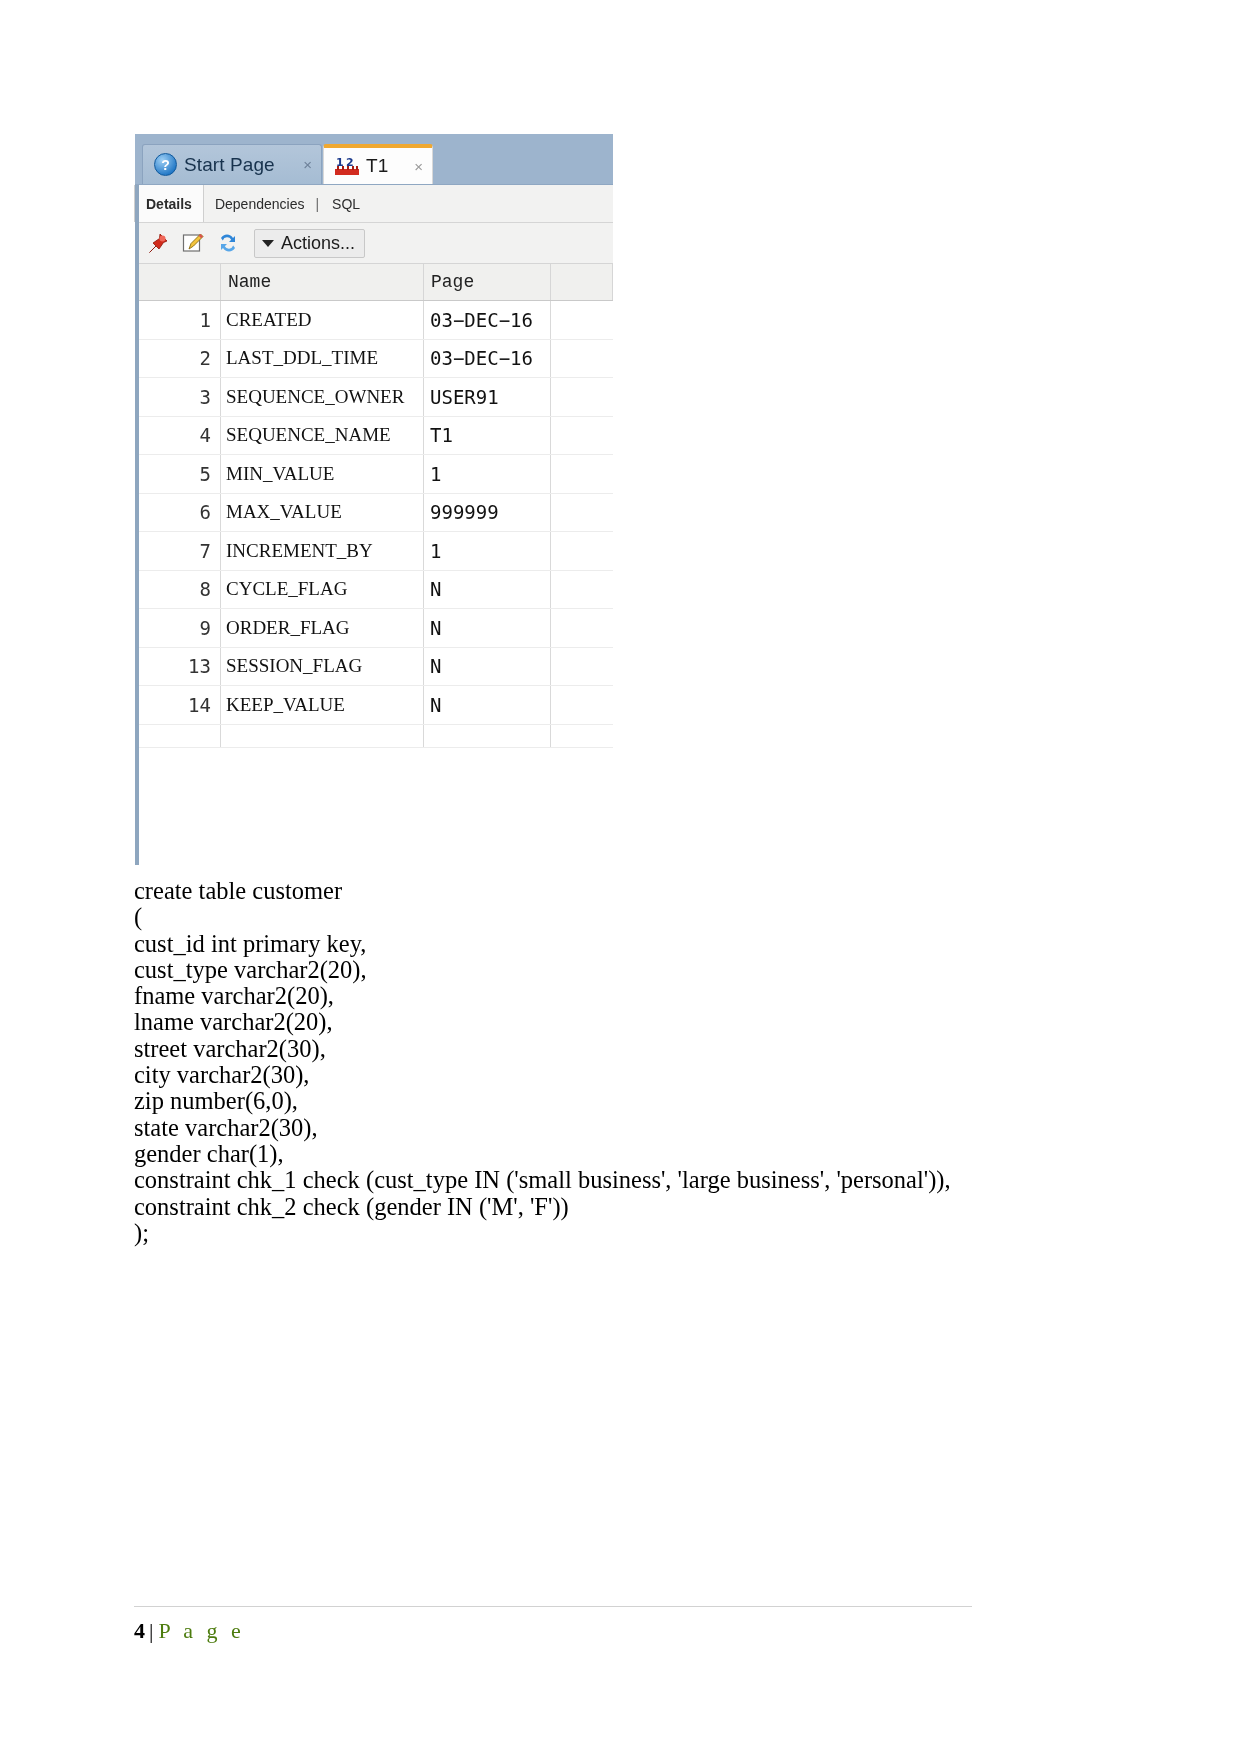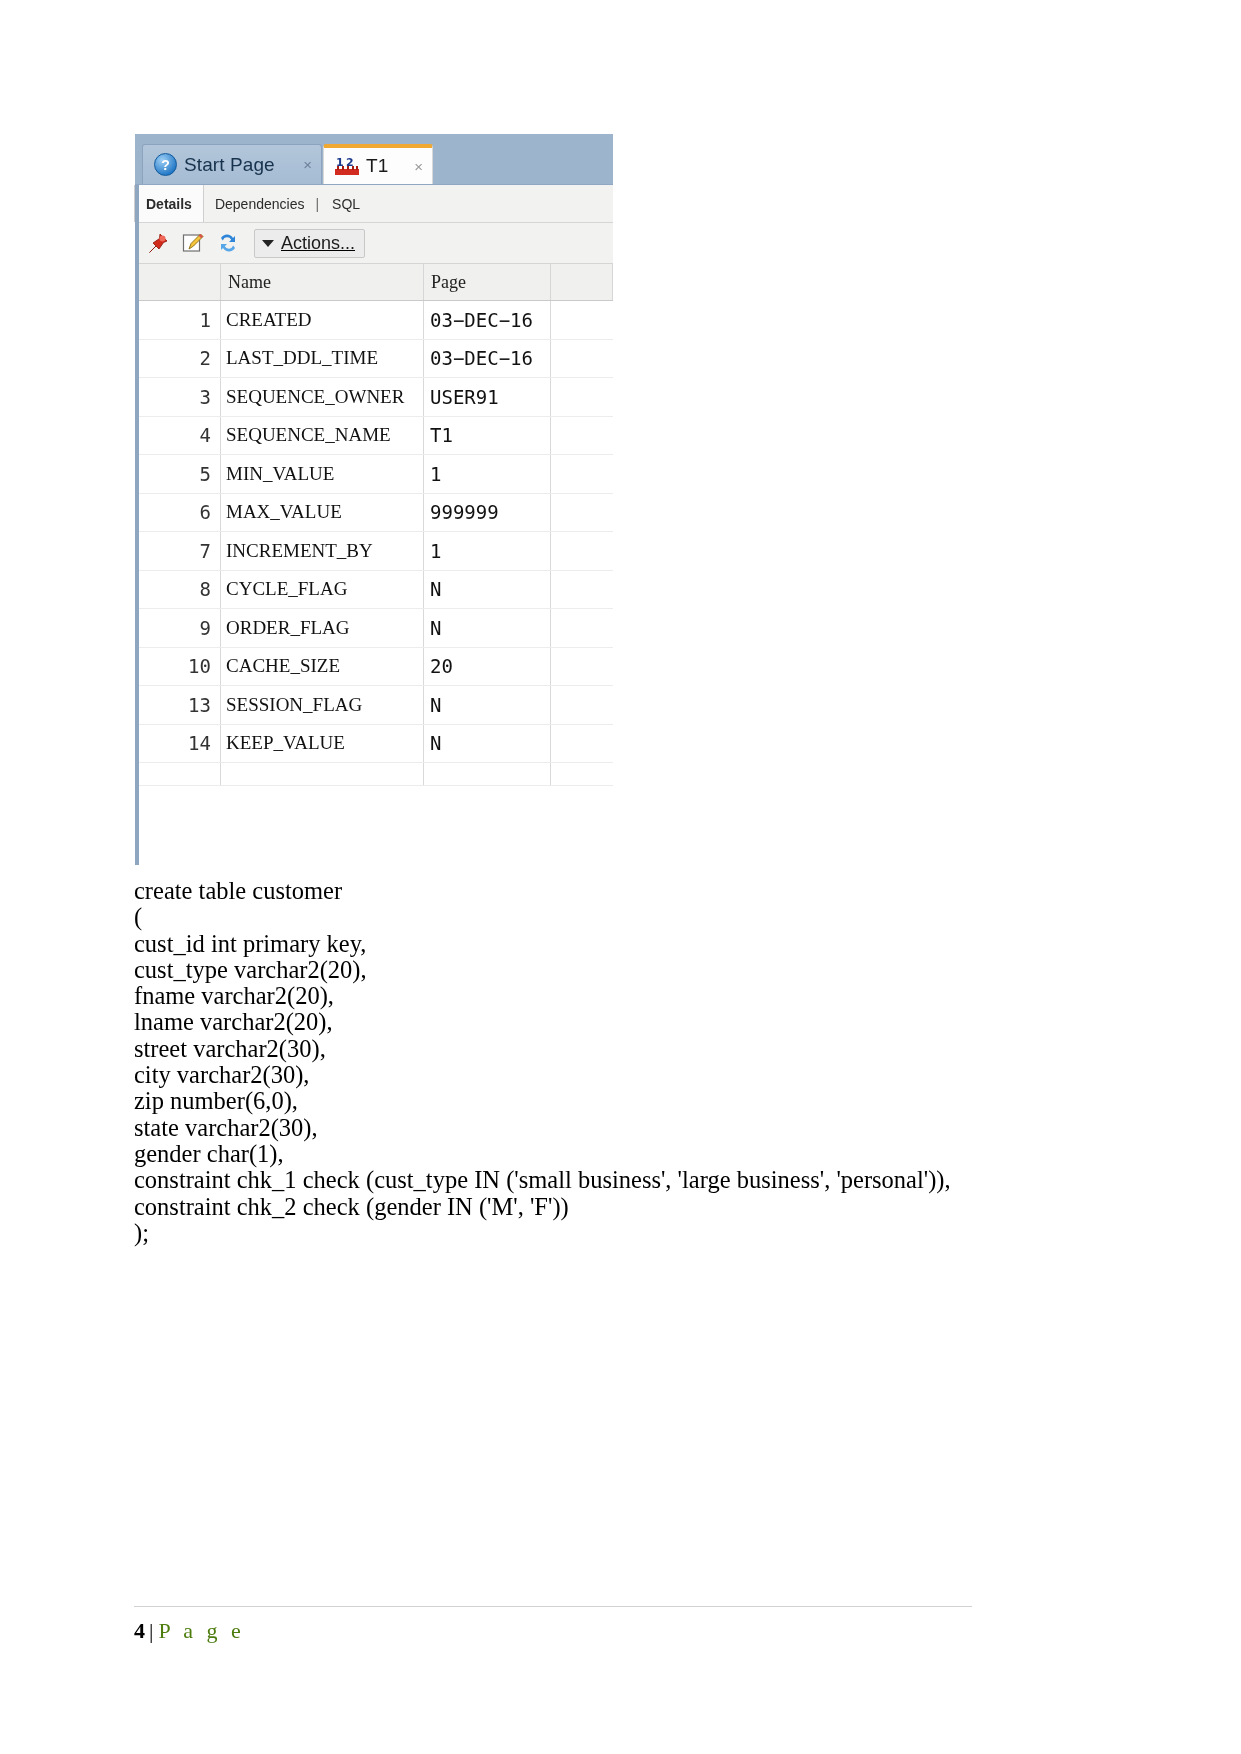--- a/index.html
+++ b/index.html
@@ -113,21 +113,20 @@
 
   
   .toolbar {
     height: 40px;
     background: #f2f2f1;
     border-bottom: 1px solid #d5d5d5;
     display: flex;
     align-items: center;
     padding-left: 10px;
     gap: 9px;
-    text-decoration: underline;
   }
   .tb-icon { width: 26px; height: 26px; position: relative; flex: 0 0 auto; }
   .actions-btn {
     display: flex; align-items: center; gap: 7px;
     height: 27px;
     padding: 0 9px 0 7px;
     margin-left: 4px;
     background: #ececec;
     border: 1px solid #c8c8c8;
     border-radius: 2px;
@@ -141,21 +140,21 @@
     border-top: 7px solid #222;
   }
 
   
   .grid { font-family: "DejaVu Sans Mono", monospace; }
   .grid-head {
     display: flex;
     height: 36px;
     background: #f0f0ee;
     border-bottom: 1px solid #c9c9c9;
-    font-family: Liberation Serif, serif;
+    font-family: Liberation Mono, monospace;
     font-size: 18px;
     color: #222;
   }
   .gh-num { width: 86px; border-right: 1px solid #d6d6d6; box-sizing: border-box;}
   .gh-cell {
     display: flex; align-items: center;
     padding-left: 7px;
     box-sizing: border-box;
     border-right: 1px solid #d6d6d6;
   }
@@ -369,25 +368,20 @@
           <div class="gr-num">8</div>
           <div class="gr-name">CYCLE_FLAG</div>
           <div class="gr-value">N</div>
         </div>
         <div class="grid-row">
           <div class="gr-num">9</div>
           <div class="gr-name">ORDER_FLAG</div>
           <div class="gr-value">N</div>
         </div>
         <div class="grid-row">
-          <div class="gr-num">10</div>
-          <div class="gr-name">CACHE_SIZE</div>
-          <div class="gr-value">20</div>
-        </div>
-        <div class="grid-row">
           <div class="gr-num">13</div>
           <div class="gr-name">SESSION_FLAG</div>
           <div class="gr-value">N</div>
         </div>
         <div class="grid-row">
           <div class="gr-num">14</div>
           <div class="gr-name">KEEP_VALUE</div>
           <div class="gr-value">N</div>
         </div>
       </div>

